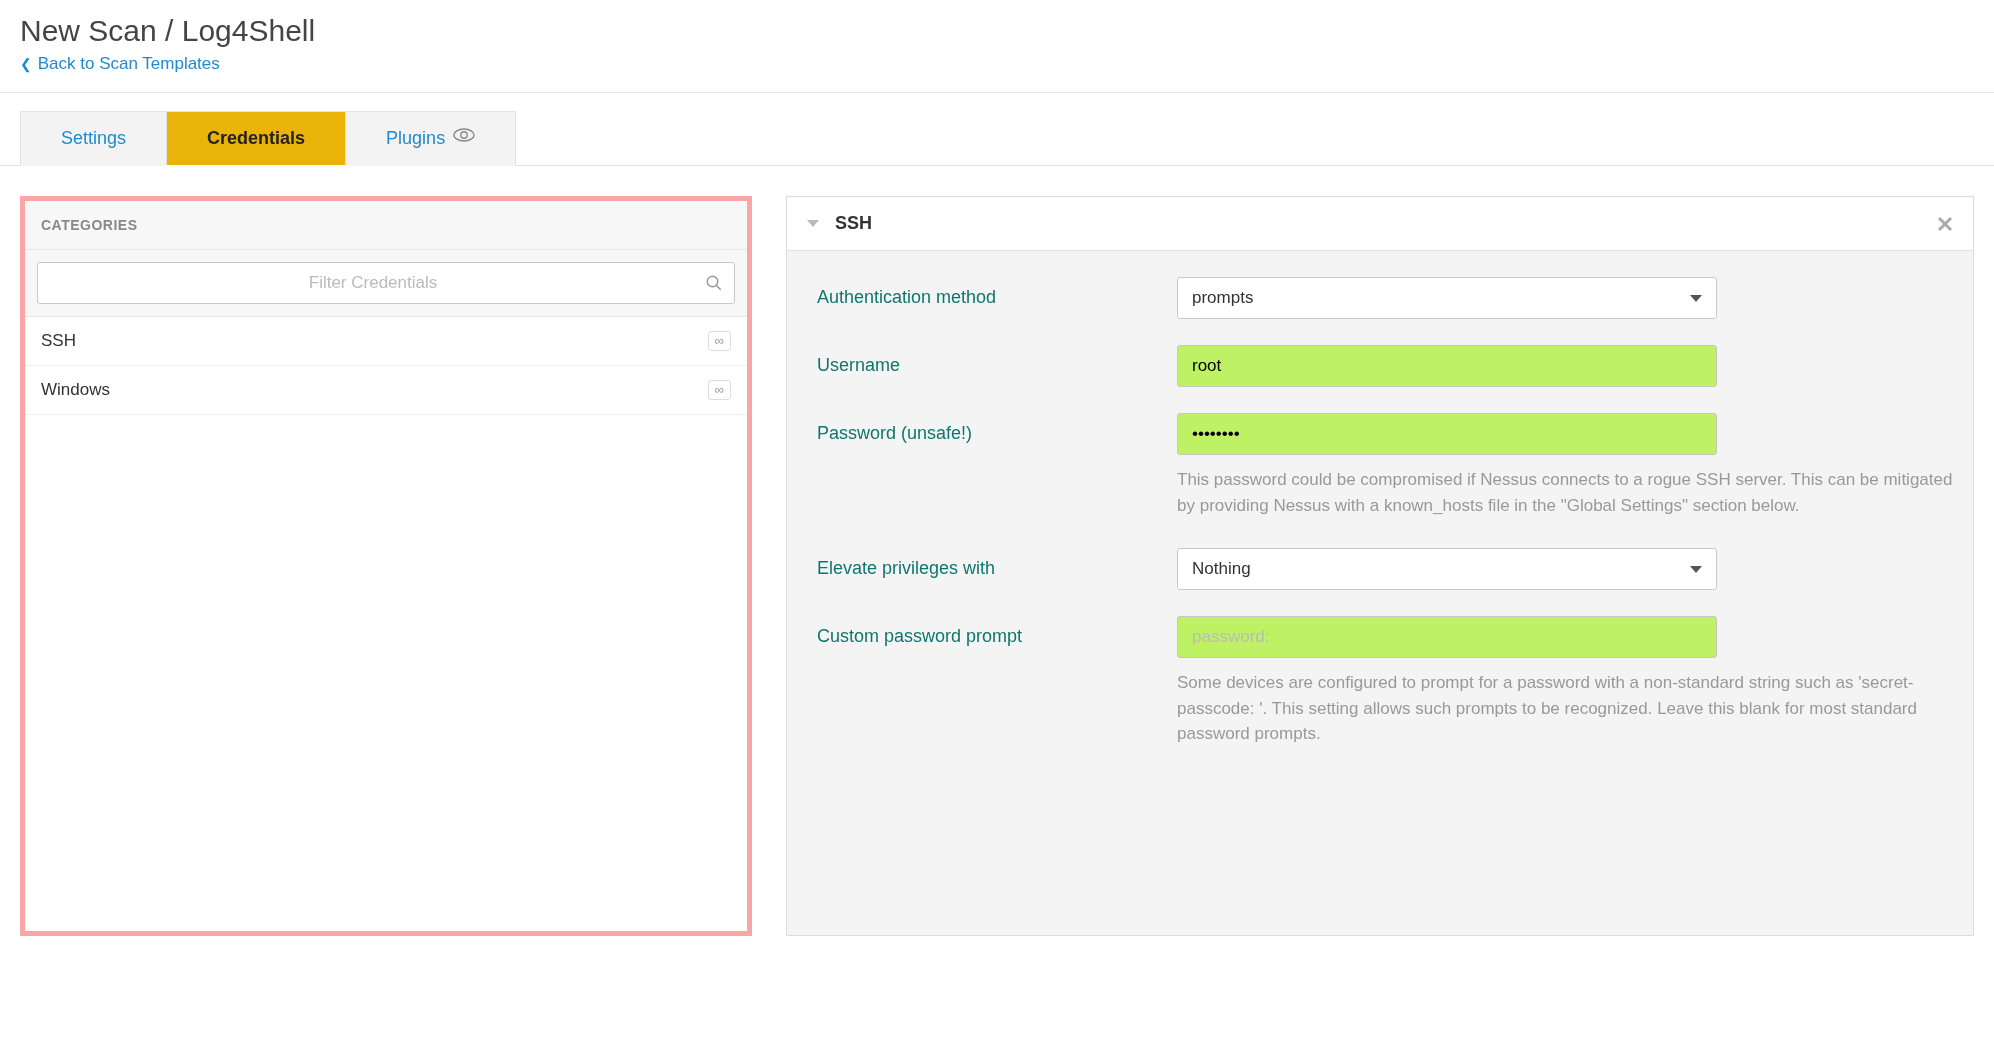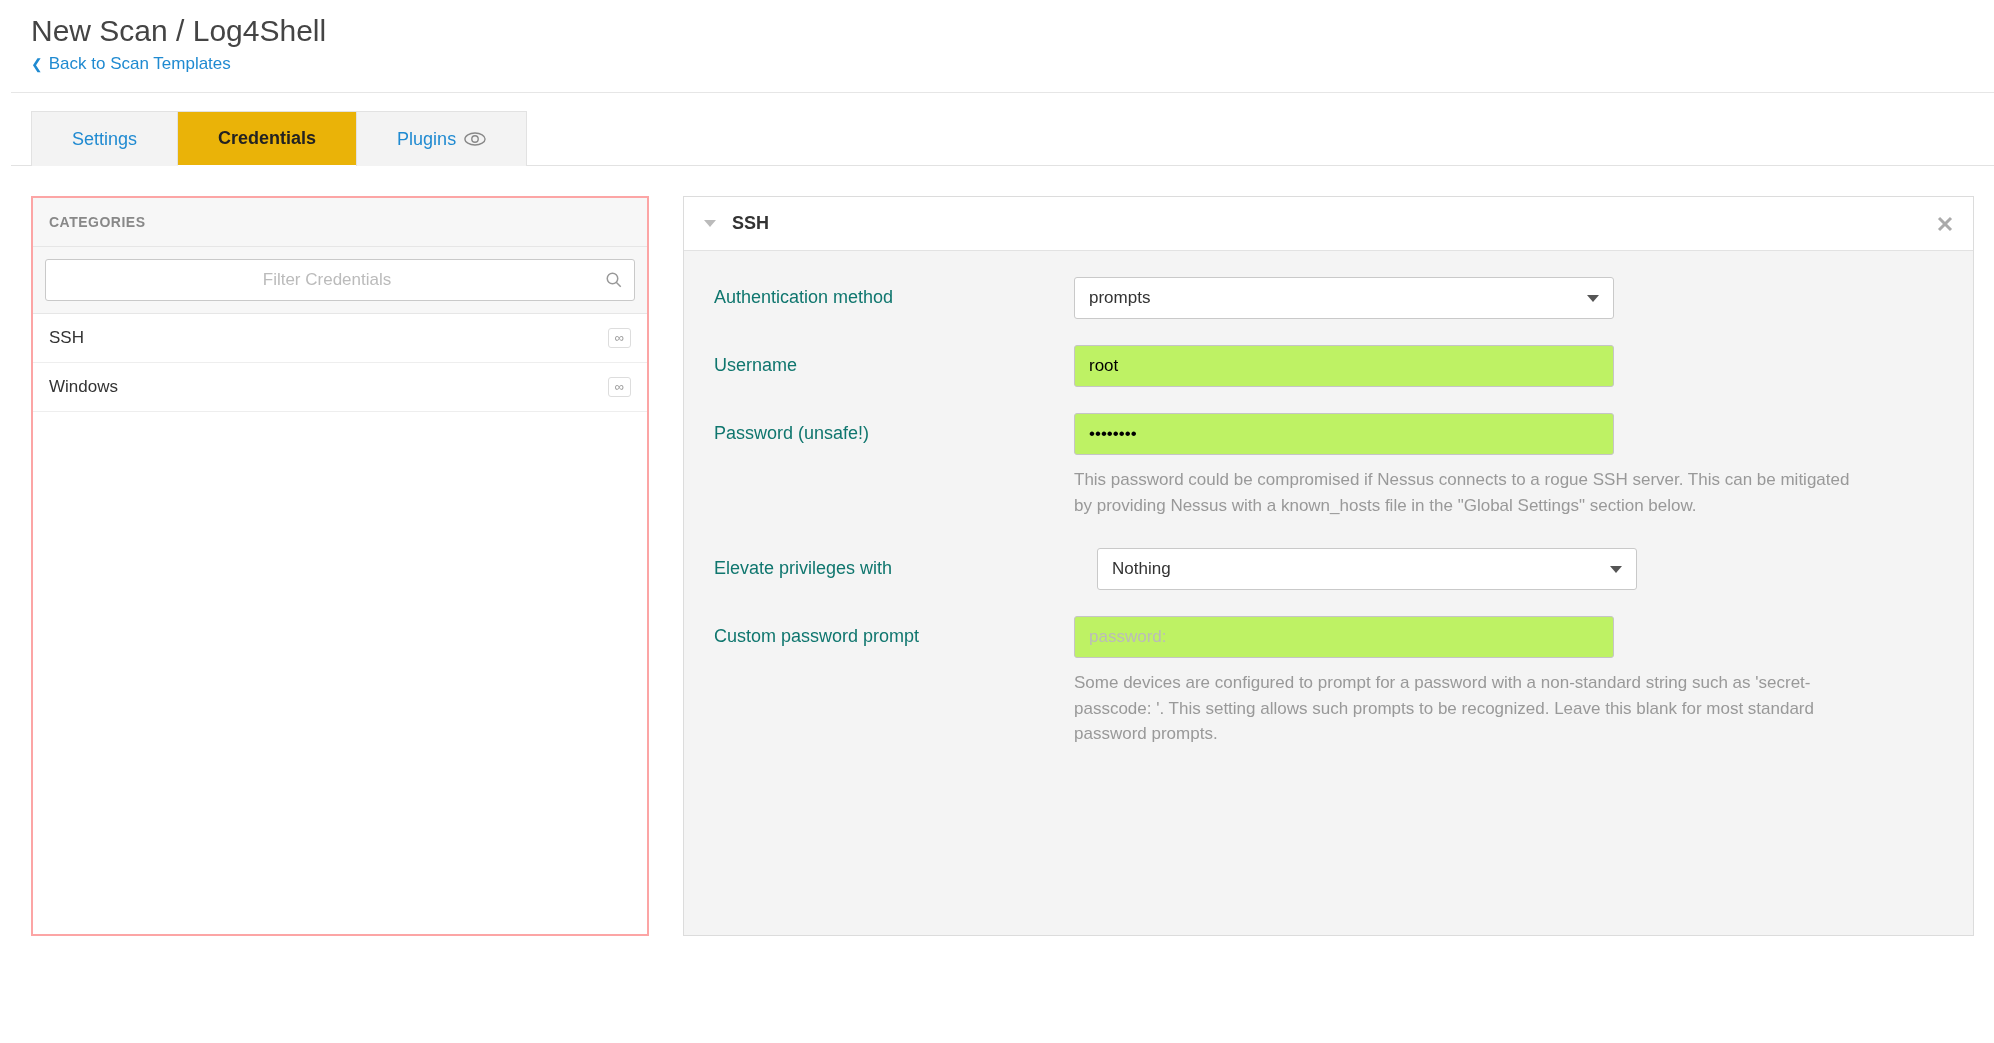--- a/index.html
+++ b/index.html
@@ -4,21 +4,20 @@
 <style>
   * { box-sizing: border-box; margin: 0; padding: 0; }
   body {
     font-family: -apple-system, BlinkMacSystemFont, "Segoe UI", Helvetica, Arial, sans-serif;
     background: #fff;
     color: #333;
     font-size: 15px;
   }
   .page {
     width: 1994px;
-    padding-left: 11px;
   }
   .header {
     padding: 14px 20px 18px 20px;
     border-bottom: 1px solid #e6e6e6;
   }
   .page-title {
     font-size: 30px;
     font-weight: 400;
     color: #444;
     margin-bottom: 6px;
@@ -37,21 +36,21 @@
   }
   .tab {
     padding: 16px 40px;
     font-size: 18px;
     color: #1f8ad1;
     background: #f3f3f3;
     border: 1px solid #e2e2e2;
     border-bottom: none;
     cursor: pointer;
     display: flex;
-    align-items: center;
+    align-items: flex-start;
     gap: 8px;
     border-right: none;
   }
   .tab:last-child { border-right: 1px solid #e2e2e2; }
   .tab.active {
     background: #eab308;
     color: #222;
     font-weight: 600;
     border-bottom: 1px solid #fff;
     position: relative;
@@ -62,22 +61,22 @@
   }
   .content-wrap {
     border-top: 1px solid #e2e2e2;
     margin-top: -1px;
     padding: 30px 20px 40px 20px;
     display: flex;
     gap: 34px;
   }
   
   .left-panel {
-    width: 618px;
-    border: 2px solid #fca5a5;
+    width: 732px;
+    border: 5px solid #fca5a5;
     min-height: 740px;
   }
   .cat-row {
     display: flex;
     align-items: center;
     justify-content: space-between;
     padding: 16px 16px;
     background: #f7f7f7;
     border-bottom: 1px solid #e6e6e6;
   }
@@ -307,21 +306,21 @@
         </div>
 
         <div class="form-row" style="margin-bottom:8px;">
           <div class="form-label">Password (unsafe!)</div>
           <div class="form-field">
             <input class="text-input" value="••••••••" style="">
             <div class="help-text">This password could be compromised if Nessus connects to a rogue SSH server. This can be mitigated by providing Nessus with a known_hosts file in the "Global Settings" section below.</div>
           </div>
         </div>
 
-        <div class="form-row" style="margin-top:30px;gap:23px;">
+        <div class="form-row" style="margin-top:30px;">
           <div class="form-label">Elevate privileges with</div>
           <div class="form-field">
             <div class="select-box">
               <span>Nothing</span>
               <span class="caret-down"></span>
             </div>
           </div>
         </div>
 
         <div class="form-row" style="margin-bottom:8px;">

